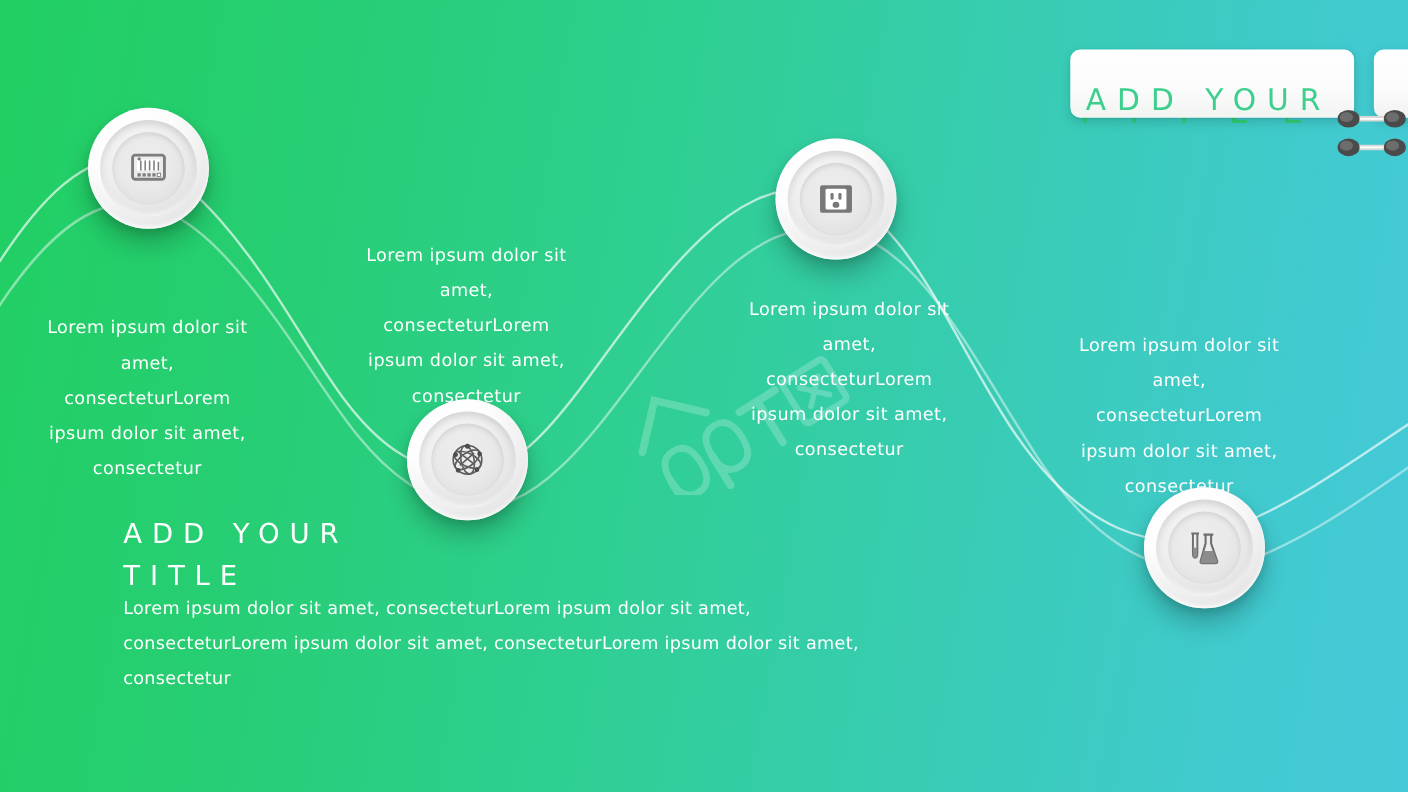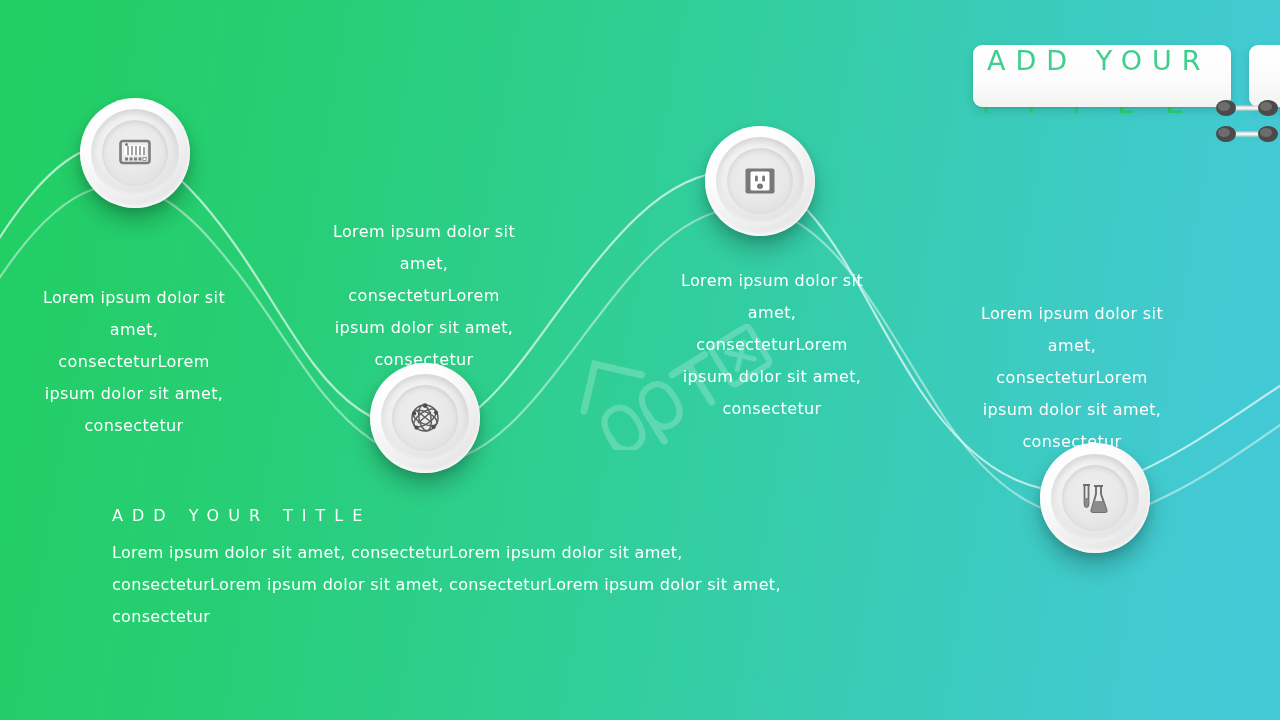--- a/index.html
+++ b/index.html
@@ -45,22 +45,22 @@
     height: 62px;
   }
   .header-plate {
     position: relative;
     height: 62px;
     min-width: 258px;
     border-radius: 9px;
     background: linear-gradient(180deg, #ffffff 0%, #fbfcfb 55%, #f2f4f2 100%);
     box-shadow: 0 4px 10px rgba(0,0,0,.13), 0 1px 2px rgba(0,0,0,.08);
     display: flex;
-    align-items: flex-start;
-    padding: 0 14px 0 14px;
+    align-items: flex-end;
+    padding: 12px 14px 0 14px;
     box-sizing: border-box;
     z-index: 3;
   }
   .header-plate .htext {
     color: #3ecf8e;
     font-size: 27px;
     letter-spacing: 10px;
     font-weight: 400;
     white-space: nowrap;
   }
@@ -138,23 +138,23 @@
     line-height: 32px;
     text-align: center;
     letter-spacing: .4px;
     z-index: 3;
   }
 
   
   .bottom-title {
     position: absolute;
     left: 112px;
-    top: 497px;
+    top: 467px;
     color: #ffffff;
-    font-size: 16px;
+    font-size: 25px;
     letter-spacing: 9px;
     line-height: 38px;
     width: 260px;
     z-index: 3;
   }
   .bottom-para {
     position: absolute;
     left: 112px;
     top: 537px;
     width: 725px;

